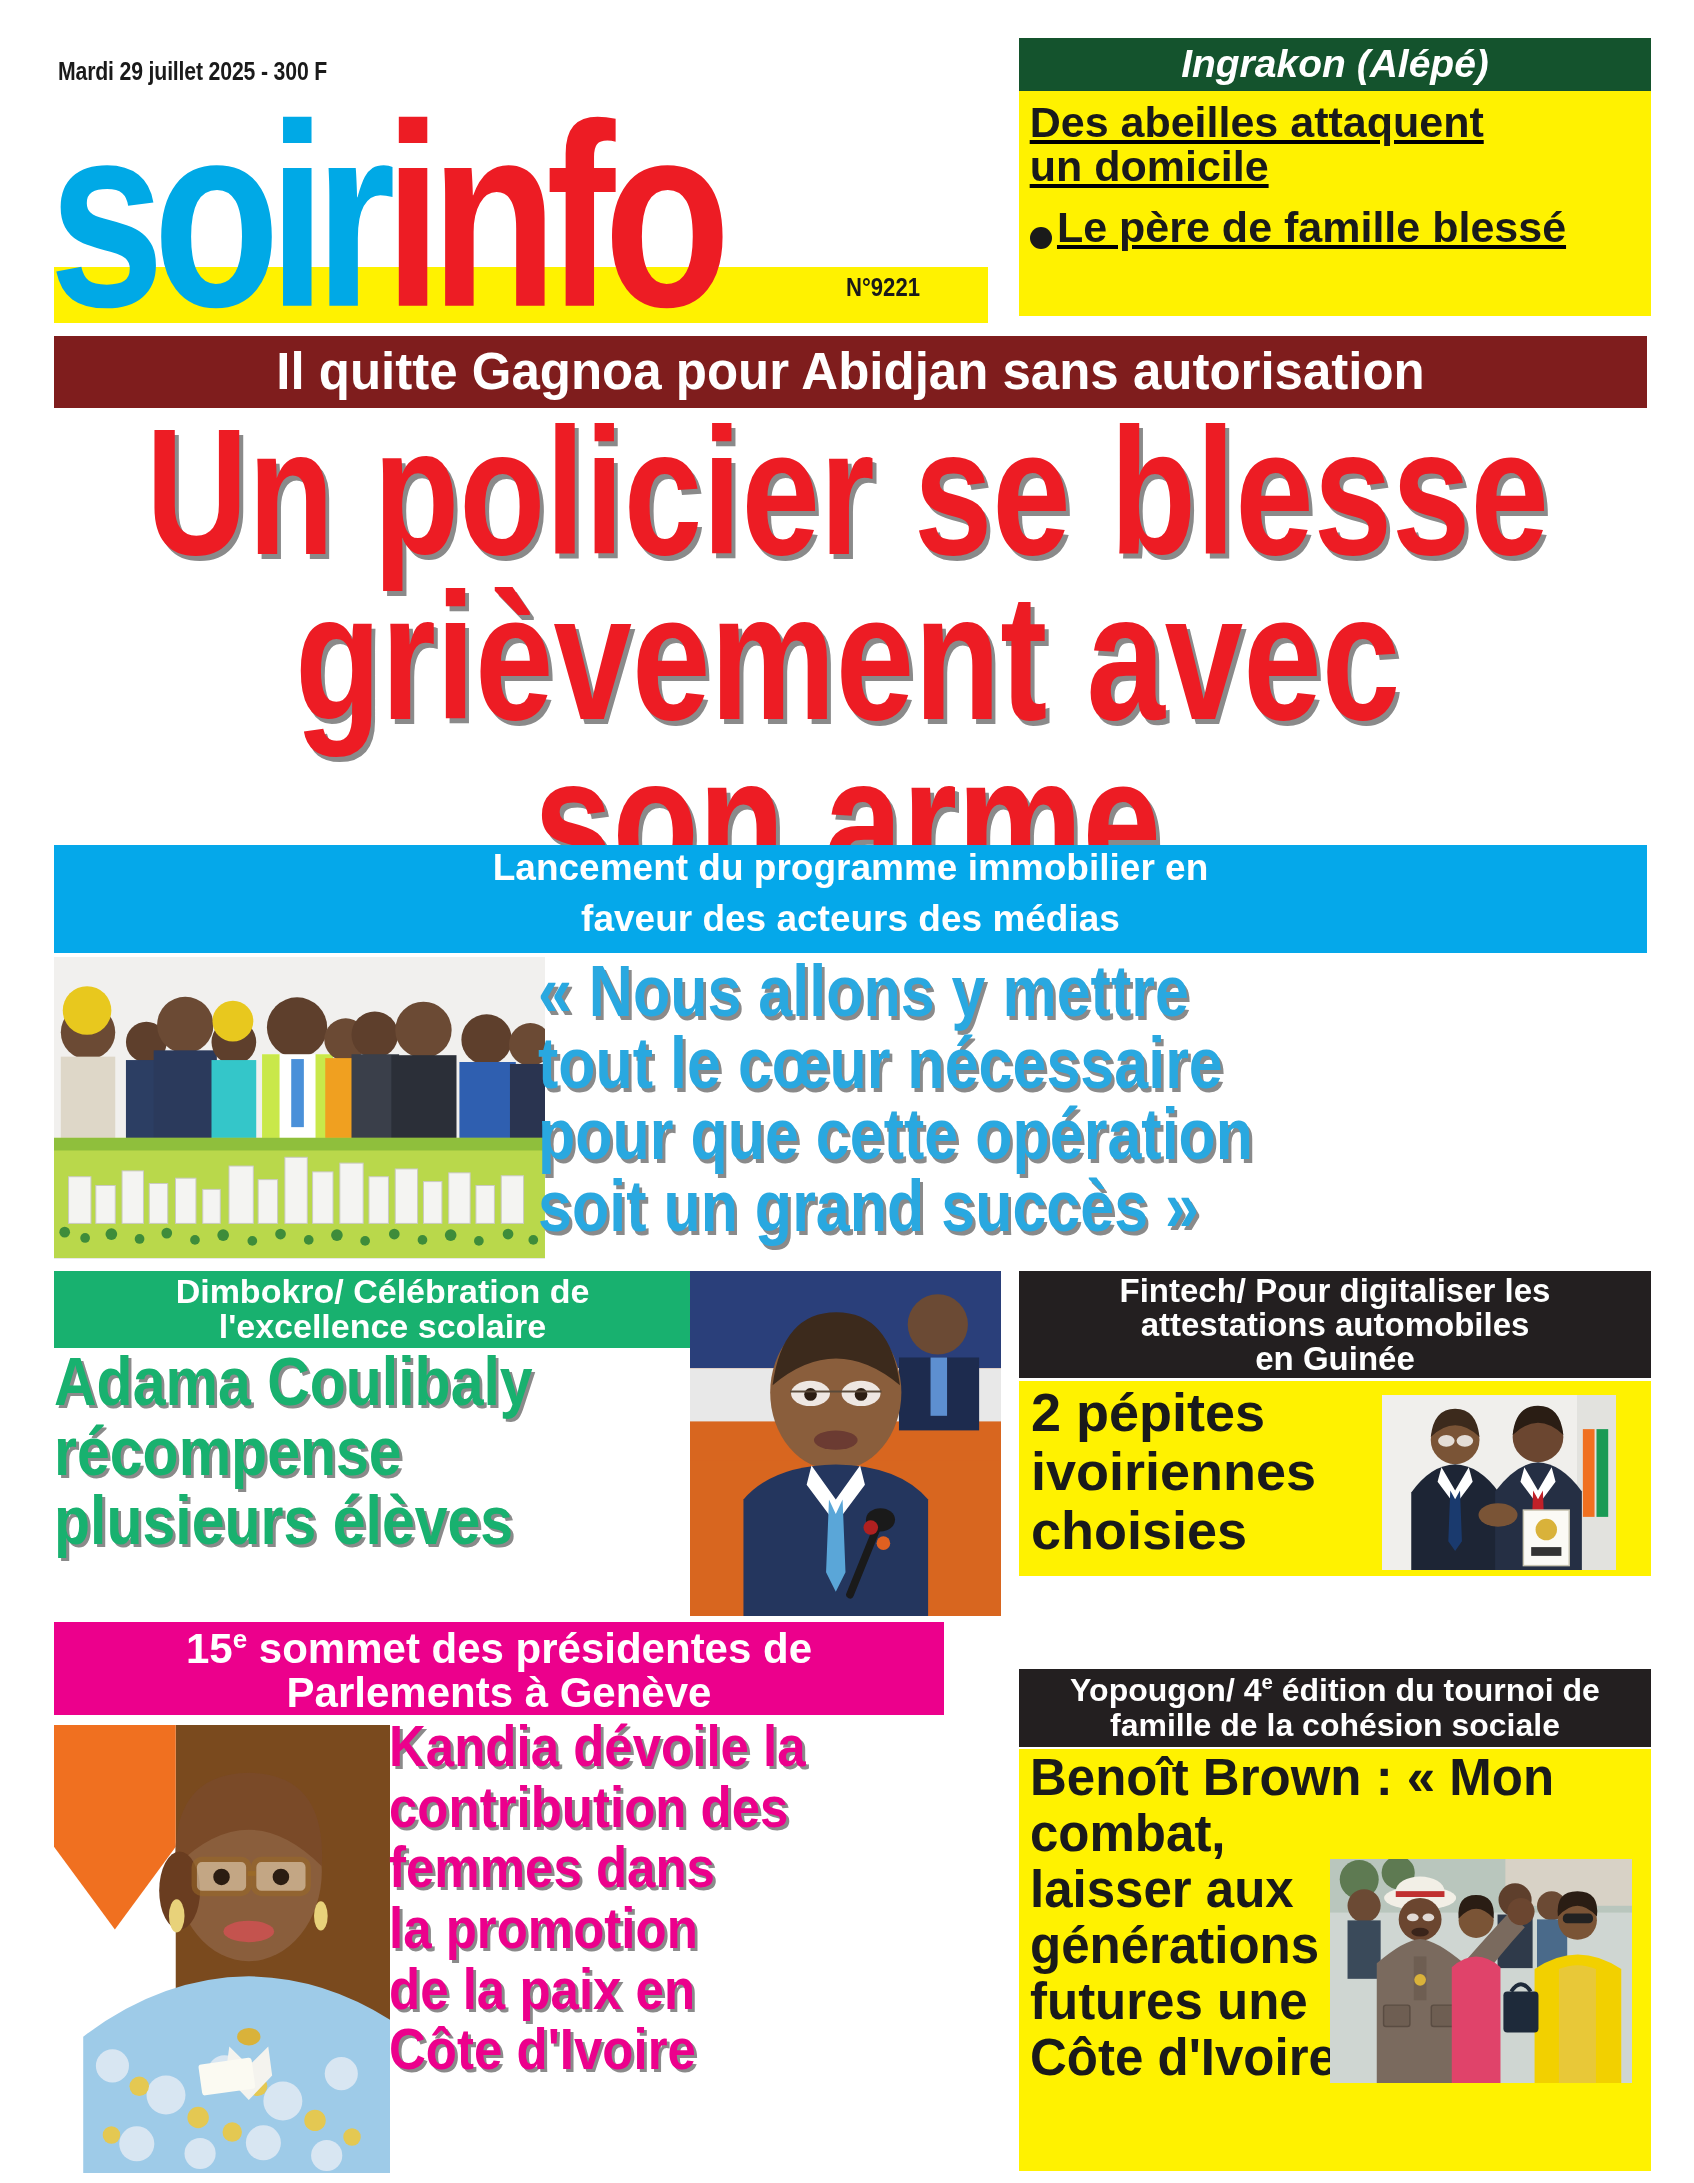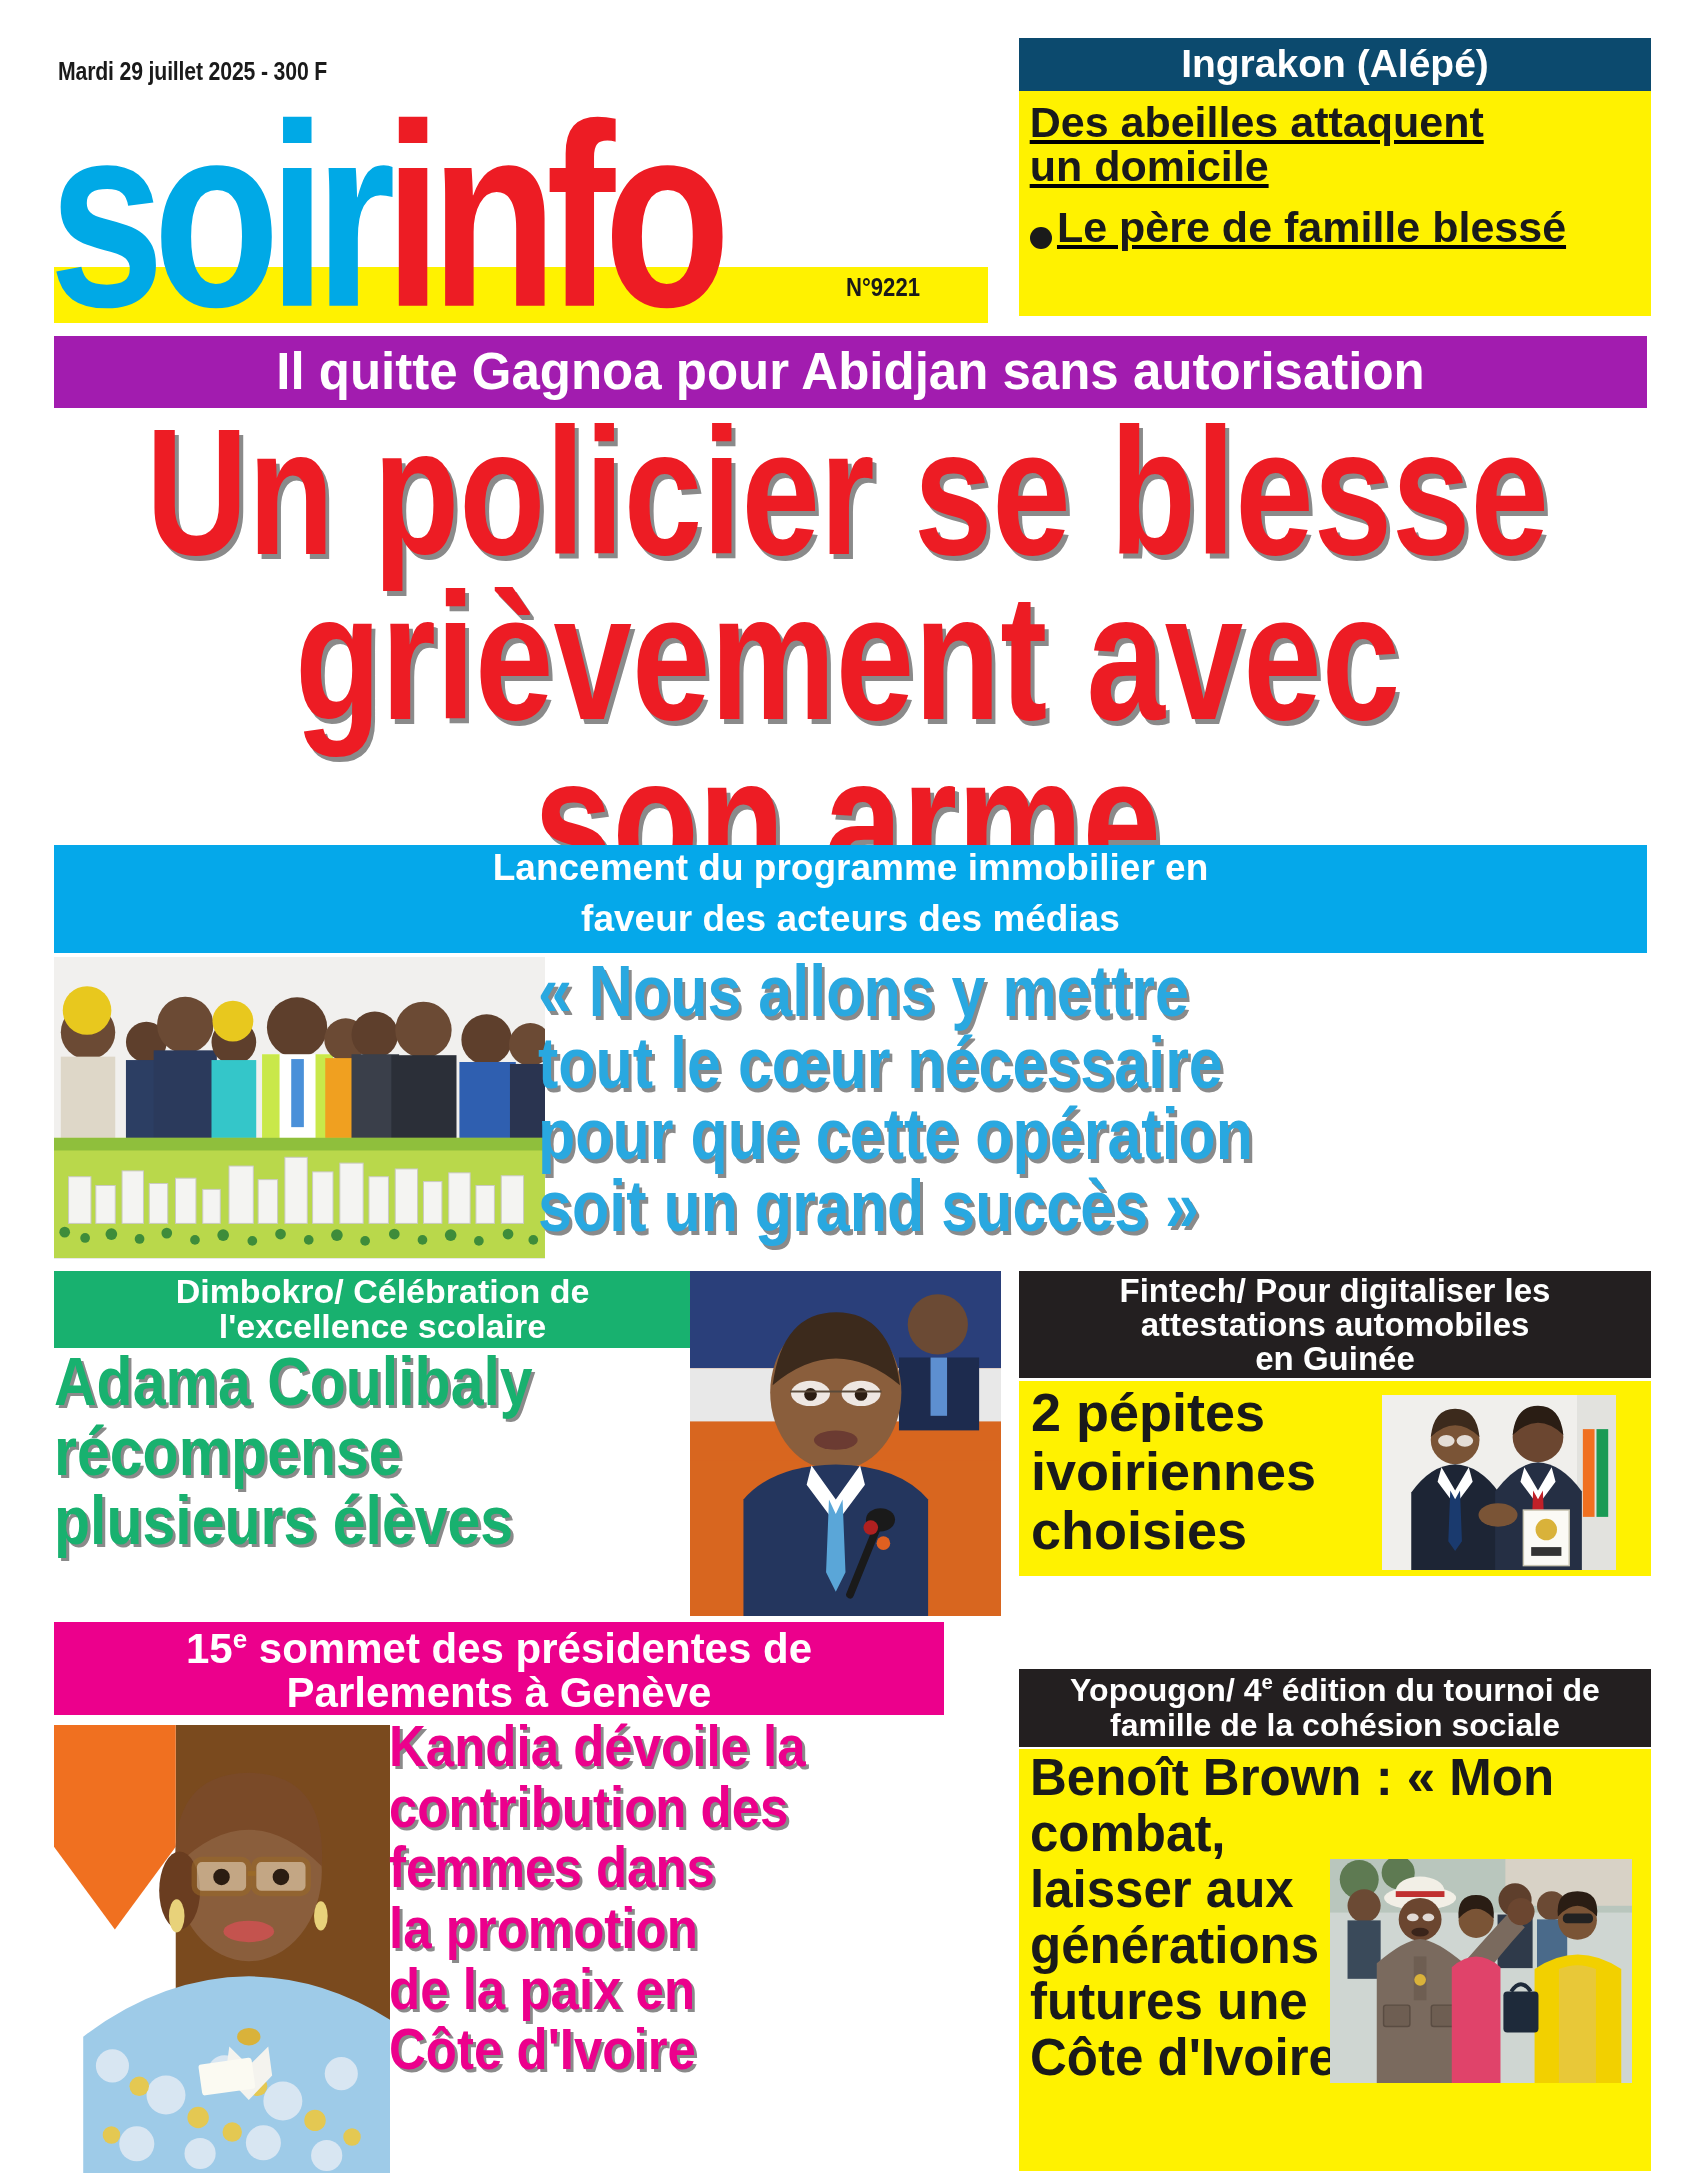--- a/index.html
+++ b/index.html
@@ -49,21 +49,22 @@
     left: 846px; top: 272px;
     font-size: 26px; font-weight: 700; color: #1a1a1a;
     transform: scaleX(0.85); transform-origin: left center;
     white-space: nowrap;
   }
 
   
   #teaser-box { left: 1019px; top: 38px; width: 632px; height: 277px; }
   #teaser-head {
     left: 0; top: 0; width: 632px; height: 53px;
-    background: #0c4a6e;
+    background: #14532d;
+    font-style: italic;
   }
   #teaser-head span {
     position: absolute; left: 0; right: 0; top: 3.9px;
     text-align: center; color: #ffffff;
     font-size: 39px; font-weight: 700;
     font-family: "Liberation Sans Narrow", "Liberation Sans", sans-serif;
   }
   #teaser-body {
     left: 0; top: 53px; width: 632px; height: 225px;
     background: #fff200;
@@ -78,21 +79,21 @@
   #teaser-bullet-line { margin-top: 16.5px; display: flex; align-items: flex-end; }
   #teaser-bullet-line .dot {
     width: 22.4px; height: 22.4px; border-radius: 50%;
     background: #1a1a1a; display: inline-block; margin-right: 4.9px;
     flex: 0 0 auto;
   }
 
   
   #kicker {
     left: 54px; top: 336px; width: 1593px; height: 72px;
-    background: #a21caf;
+    background: #7f1d1d;
   }
   #kicker span {
     position: absolute; left: 0; right: 0; top: 5.8px;
     text-align: center; color: #ffffff;
     font-size: 51px; font-weight: 700;
     font-family: "Liberation Sans Narrow", "Liberation Sans", sans-serif;
   }
 
   
   #headline { left: 0; top: 409px; width: 1695px; }

